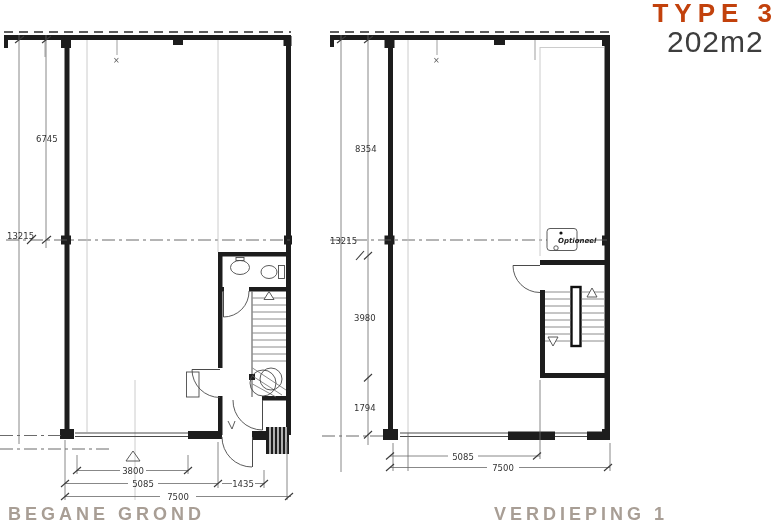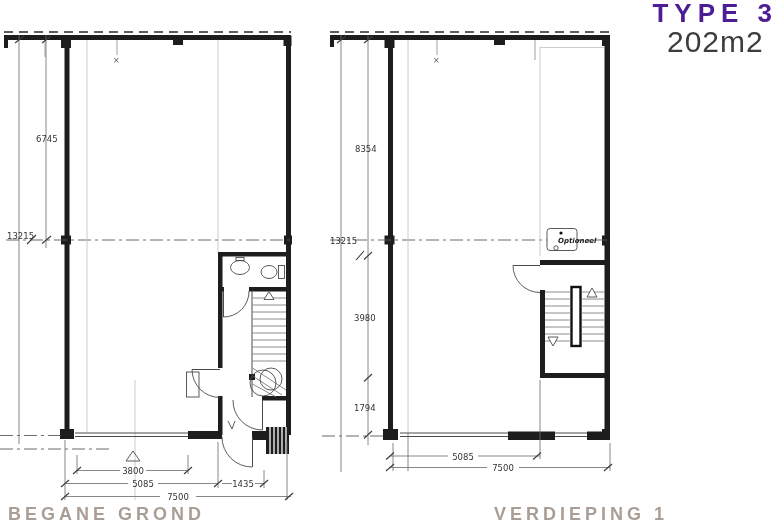--- a/index.html
+++ b/index.html
@@ -18,21 +18,21 @@
   .dash{stroke:#2a2a2a;stroke-width:1.7;stroke-dasharray:9 6;fill:none;}
   .dashdot{stroke:#5a5a5a;stroke-width:0.9;stroke-dasharray:13 4 3 4;fill:none;}
   .dim{stroke:#6a6a6a;stroke-width:0.8;fill:none;}
   .tick{stroke:#3a3a3a;stroke-width:1.1;}
   .dimtxt{font:8.5px "DejaVu Sans",sans-serif;fill:#333;}
   .marktxt{font:8px "DejaVu Sans",sans-serif;fill:#555;}
   .opttxt{font:italic 700 7px "DejaVu Sans",sans-serif;fill:#222;}
 
   
   .title-type{position:absolute;top:0px;right:2px;font-size:26px;font-weight:700;
-      letter-spacing:6px;color:#4c1d95;line-height:1;white-space:nowrap;}
+      letter-spacing:6px;color:#c2410c;line-height:1;white-space:nowrap;}
   .title-area{position:absolute;top:25px;left:667px;font-size:30px;font-weight:400;
       letter-spacing:1px;color:#3d3d3d;line-height:1.1;text-align:right;}
   .plan-title{position:absolute;top:505px;font-size:18px;font-weight:700;
       letter-spacing:4px;color:#a89e95;line-height:1;white-space:nowrap;}
   .plan-title.ground{left:8px;}
   .plan-title.first{left:494px;}
 </style>
 </head>
 <body>
 

